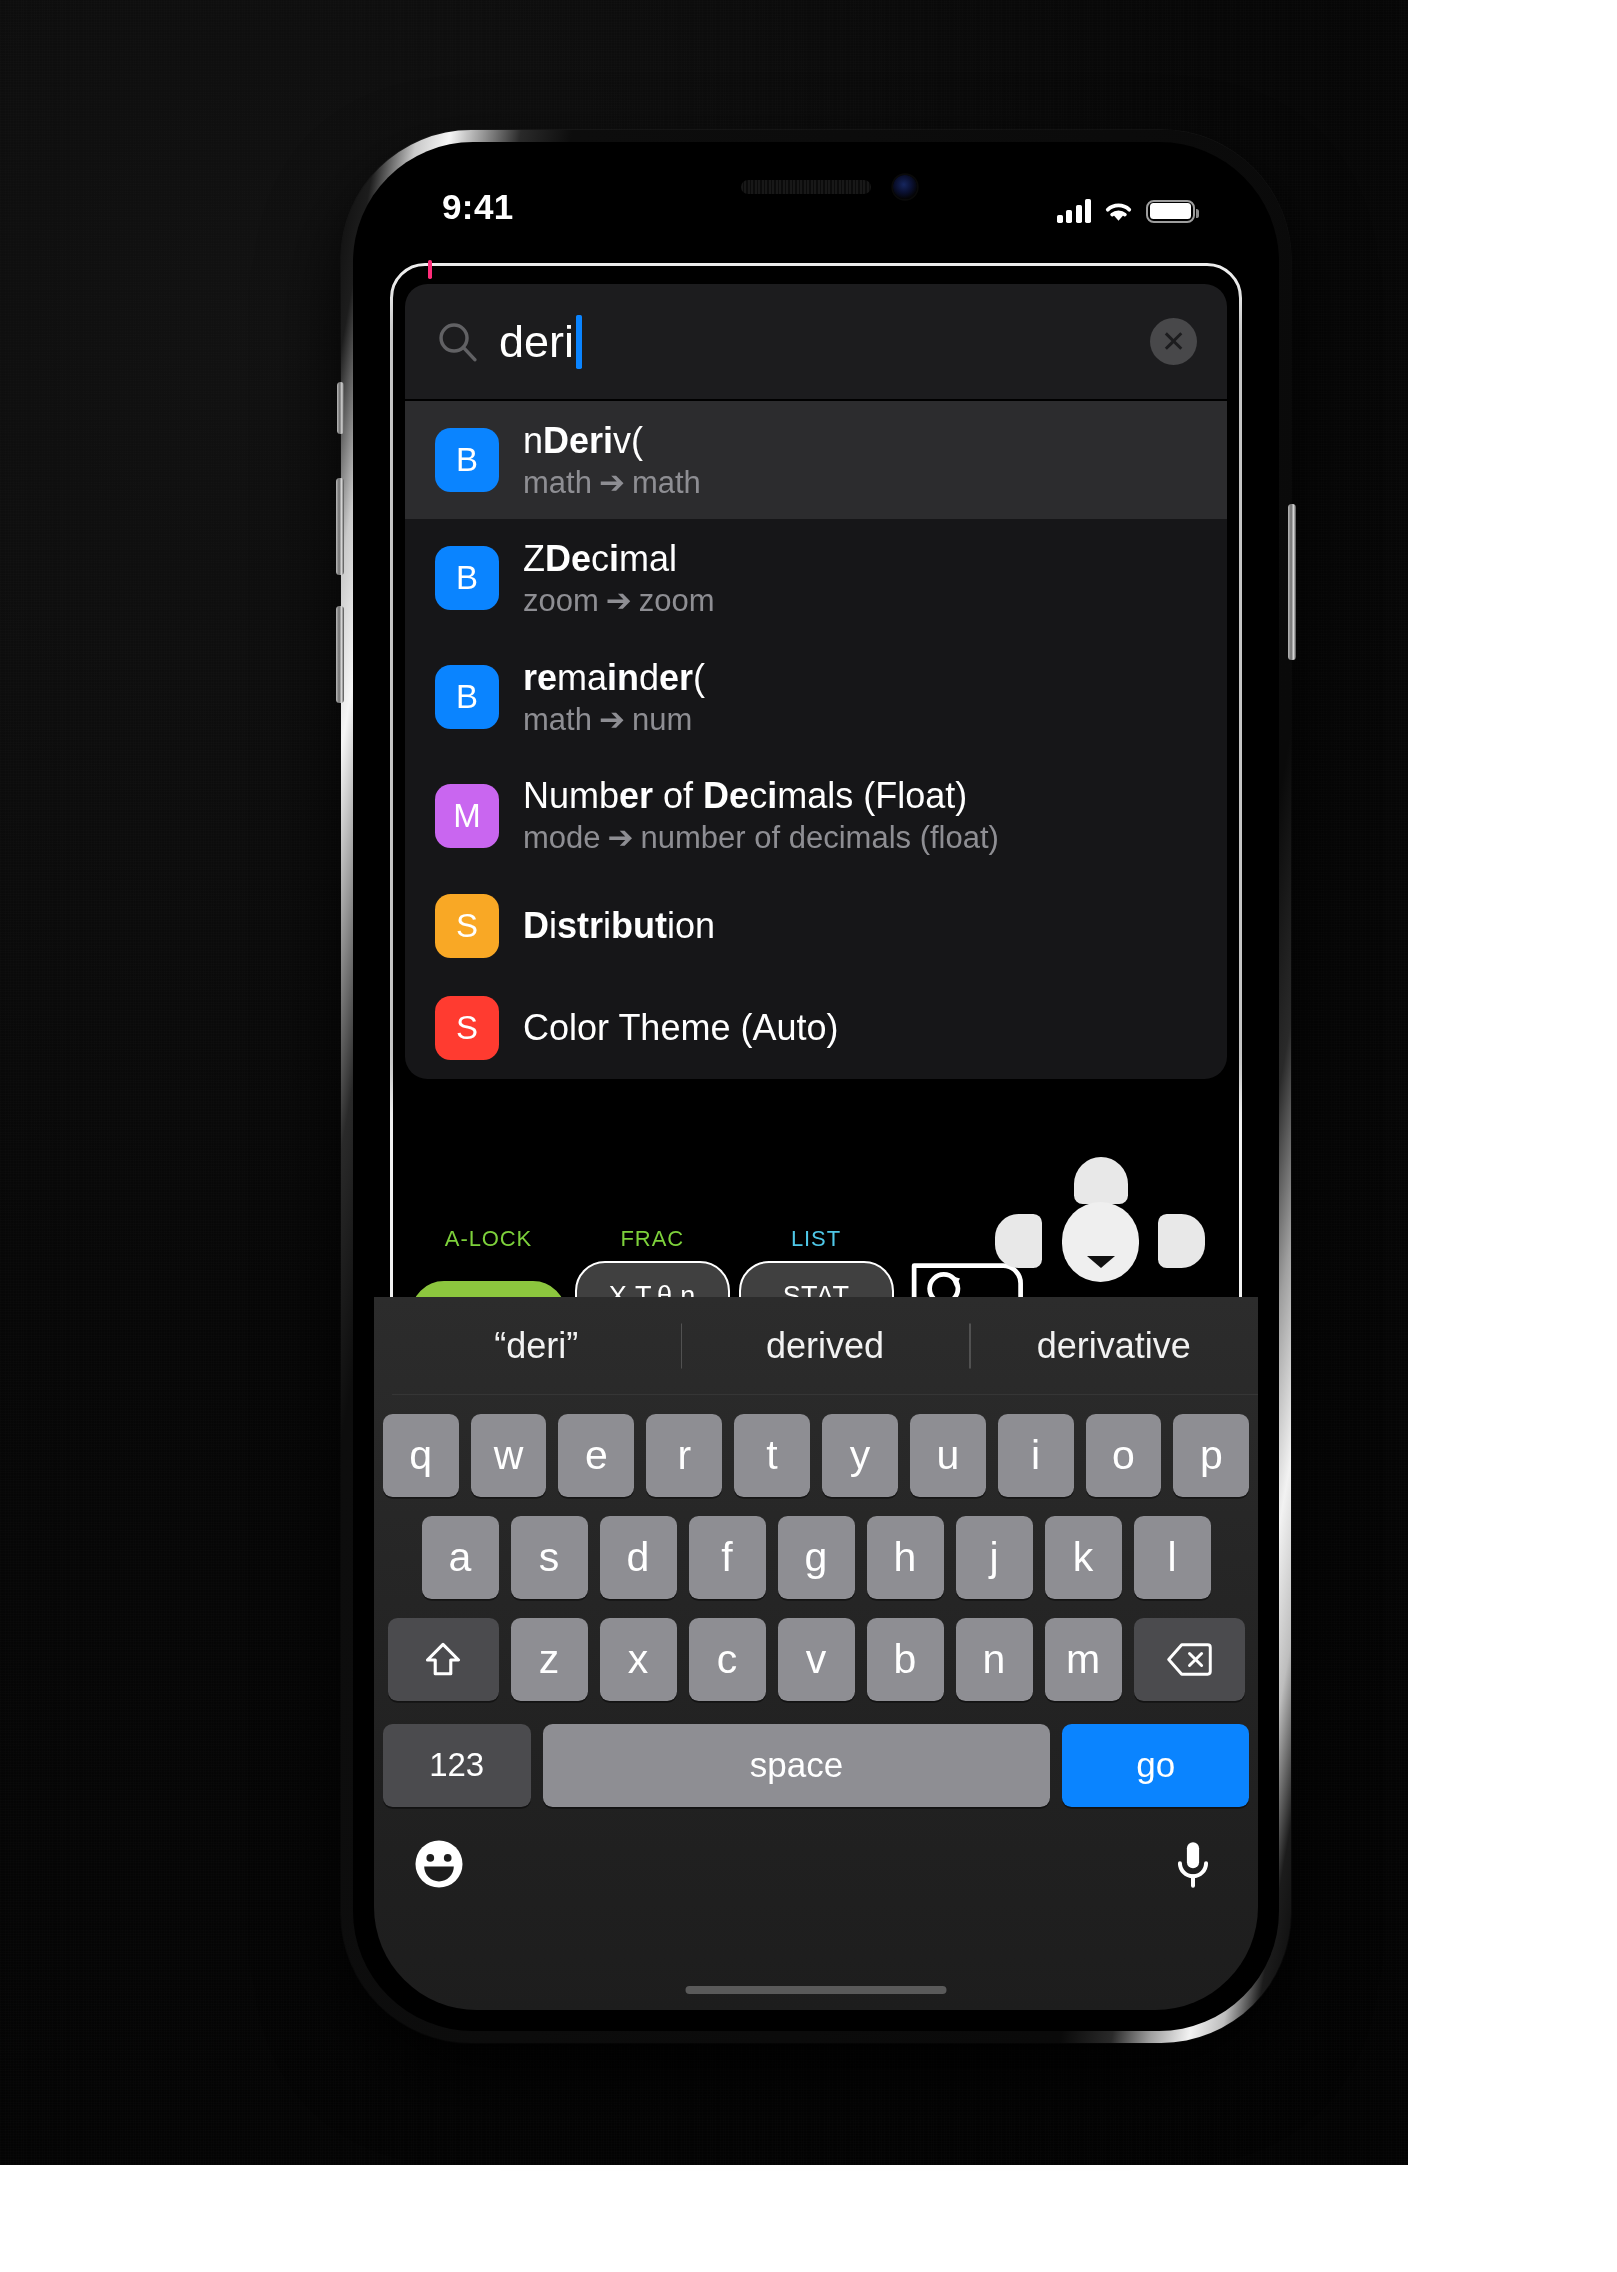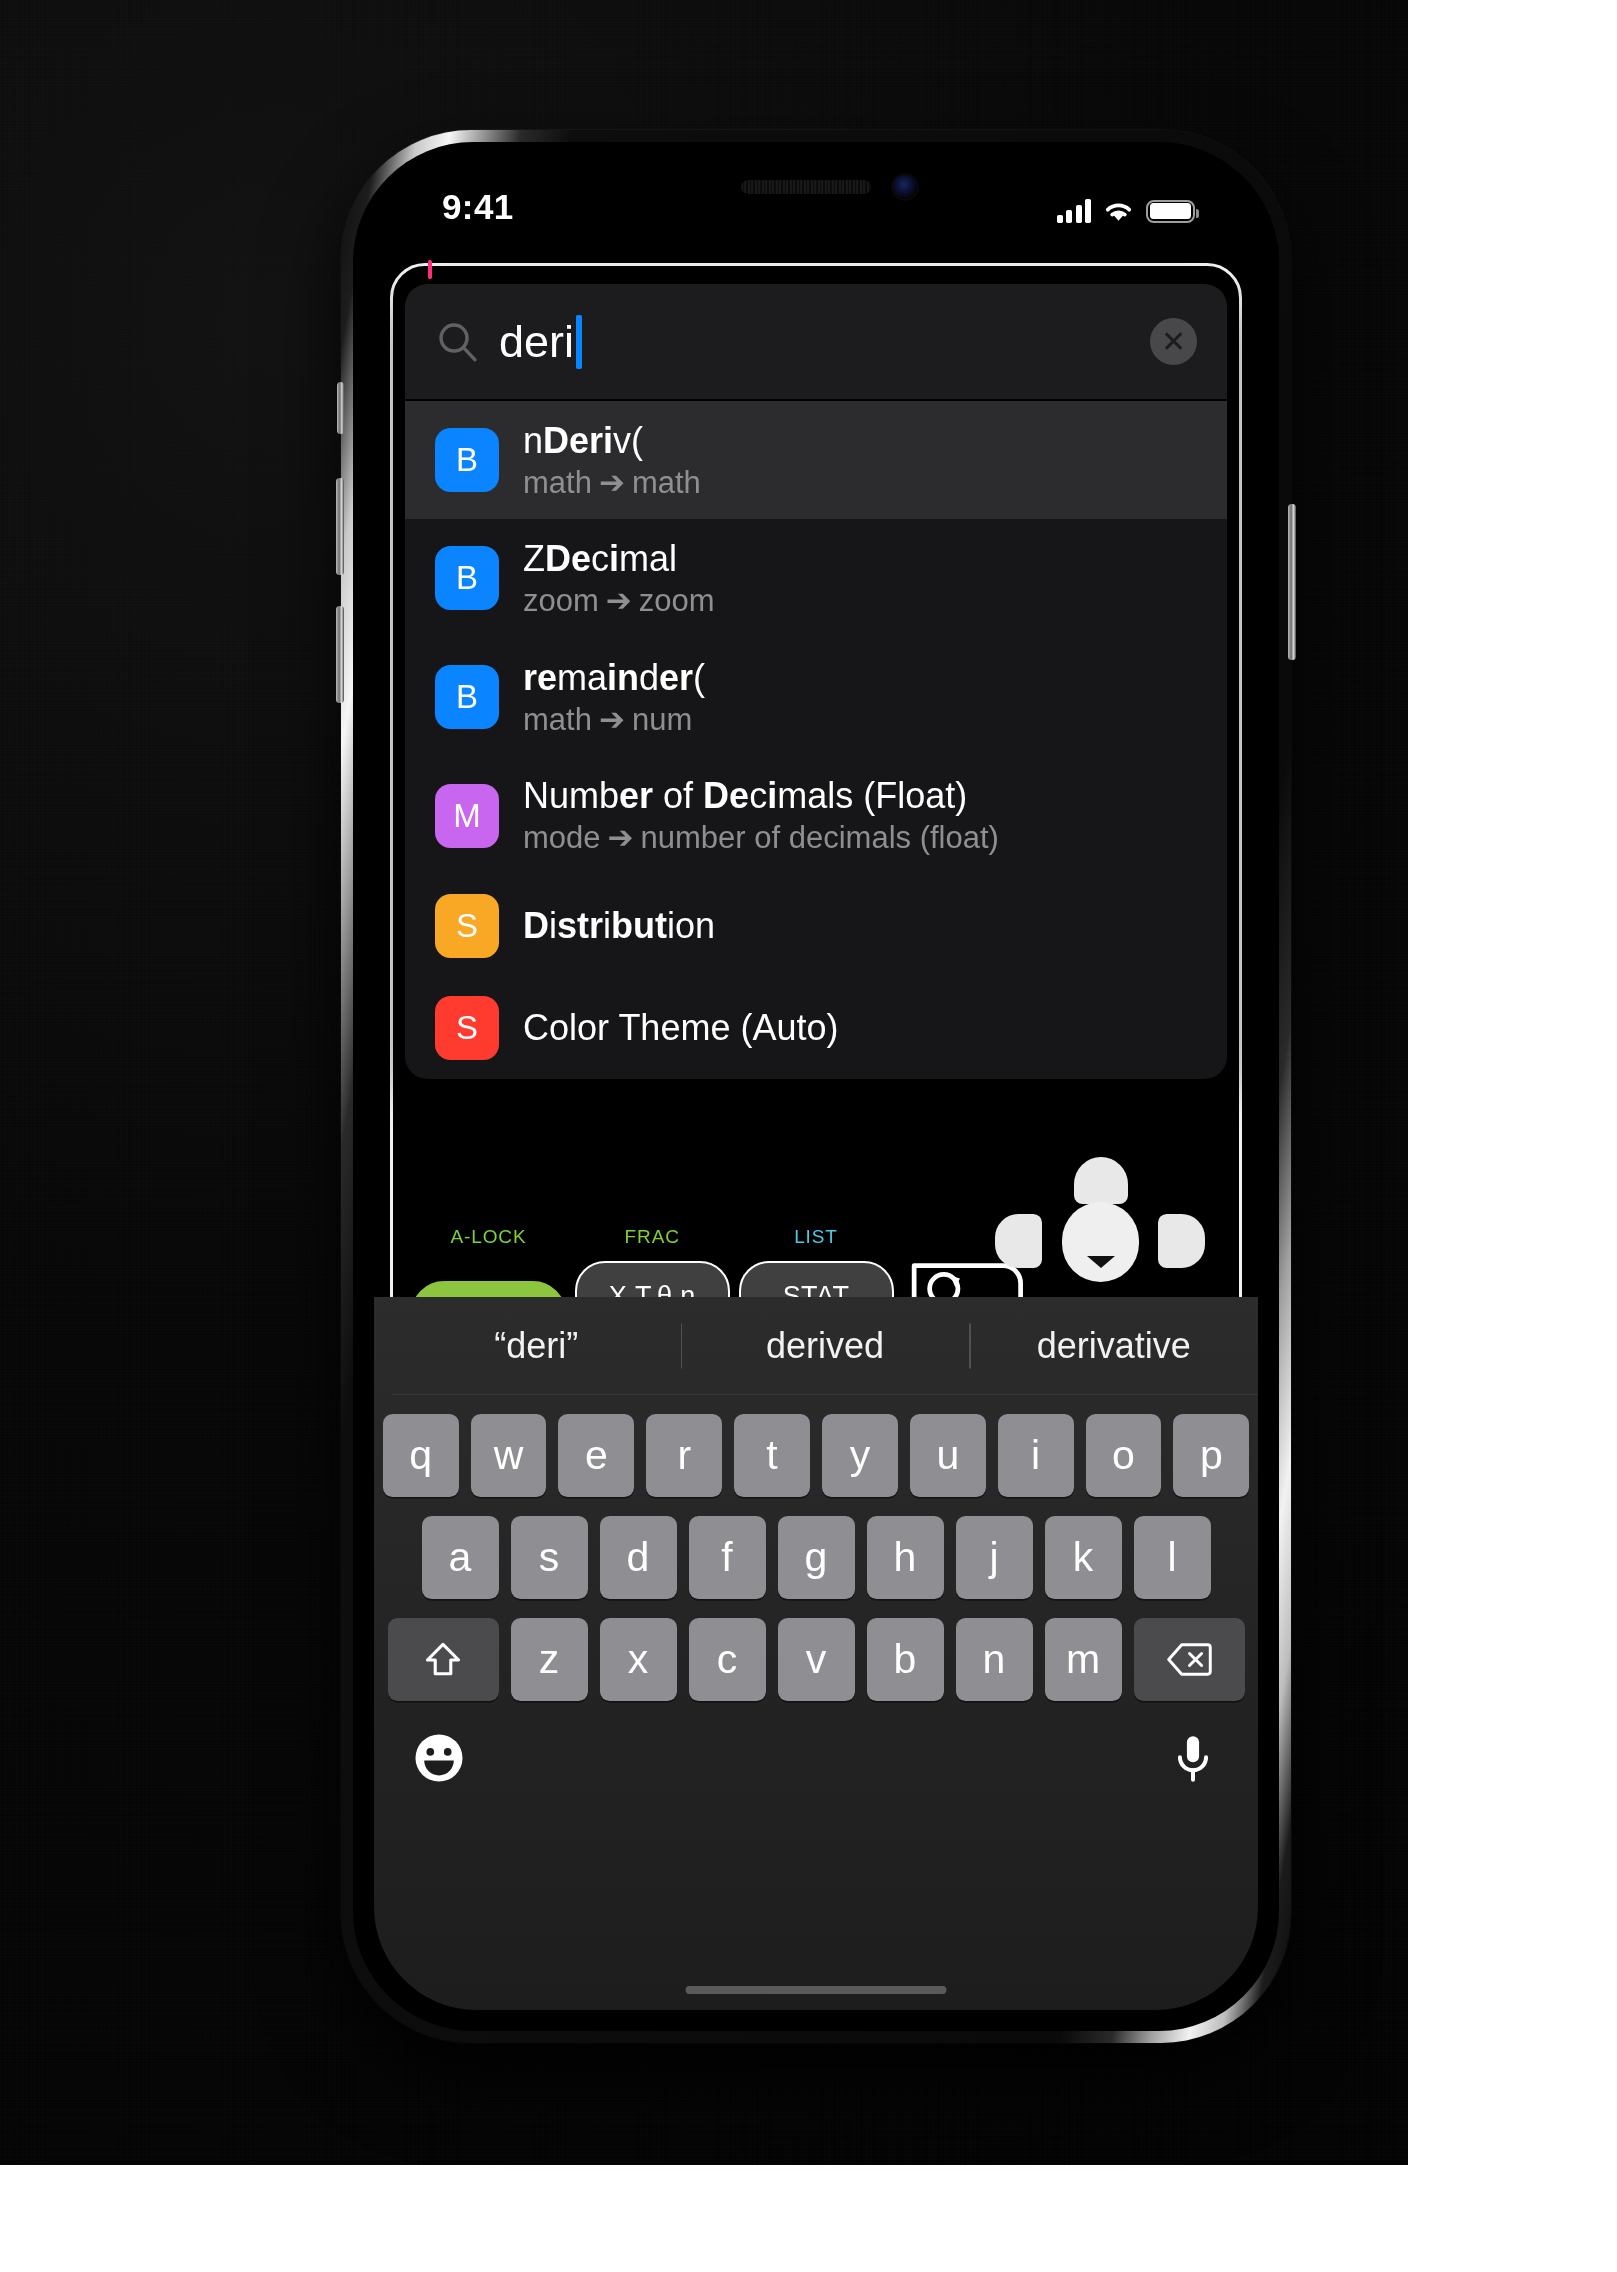--- a/index.html
+++ b/index.html
@@ -102,21 +102,21 @@
     position:absolute;left:15.6px;top:10.4px;right:15.6px;height:1095px;
     border:3.5px solid #f2f2f2;border-radius:35px;
   }
 
   
   #keypad{position:absolute;left:0;top:0;right:0;bottom:0;}
   .keyrow{position:absolute;left:37px;right:37px;display:flex;justify-content:space-between;}
   .keycell{width:155px;position:relative;}
   .klabel{
     position:absolute;top:-35px;width:100%;text-align:center;
-    font-size:19px;letter-spacing:0.9px;white-space:nowrap;
+    font-size:22px;letter-spacing:0.9px;white-space:nowrap;
   }
   .klabel .c-blue{color:#4fc8e8;}
   .klabel .c-green{color:#7dd13b;}
   .key{
     height:66px;border:2.6px solid #fff;border-radius:30px;background:#404040;
     display:flex;align-items:center;justify-content:center;
     color:#fff;font-size:27px;letter-spacing:0.4px;
   }
   .key.alpha{background:#8cc63e;border-color:#8cc63e;color:#fff;border-radius:33px;margin-top:20px;}
   .key.clearish{border-radius:30px;}
@@ -444,20 +444,25 @@
               </span>
             <div class="kkey dark wide">
               <svg width="45" height="37" viewBox="0 0 52 42">
                 <path d="M17 4 H47 a3 3 0 0 1 3 3 v28 a3 3 0 0 1 -3 3 H17 L2 21 Z" fill="none" stroke="#fff" stroke-width="3.4" stroke-linejoin="round"></path>
                 <line x1="26" y1="14" x2="40" y2="28" stroke="#fff" stroke-width="3.4" stroke-linecap="round"></line>
                 <line x1="40" y1="14" x2="26" y2="28" stroke="#fff" stroke-width="3.4" stroke-linecap="round"></line>
               </svg>
             </div>
           </div>
 
+          <div class="krow r4">
+            <div class="kkey num">123</div>
+            <div class="kkey space">space</div>
+            <div class="kkey go">go</div>
+          </div>
 
           <div id="kbbottom">
             <span class="kbicon">
               <svg width="54" height="54" viewBox="0 0 62 62">
                 <circle cx="31" cy="31" r="27" fill="#fff"></circle>
                 <circle cx="21" cy="24" r="4.4" fill="#1d1d1d"></circle>
                 <circle cx="41" cy="24" r="4.4" fill="#1d1d1d"></circle>
                 <path d="M14 34 a17 17 0 0 0 34 0 Z" fill="#1d1d1d"></path>
               </svg>
             </span>

